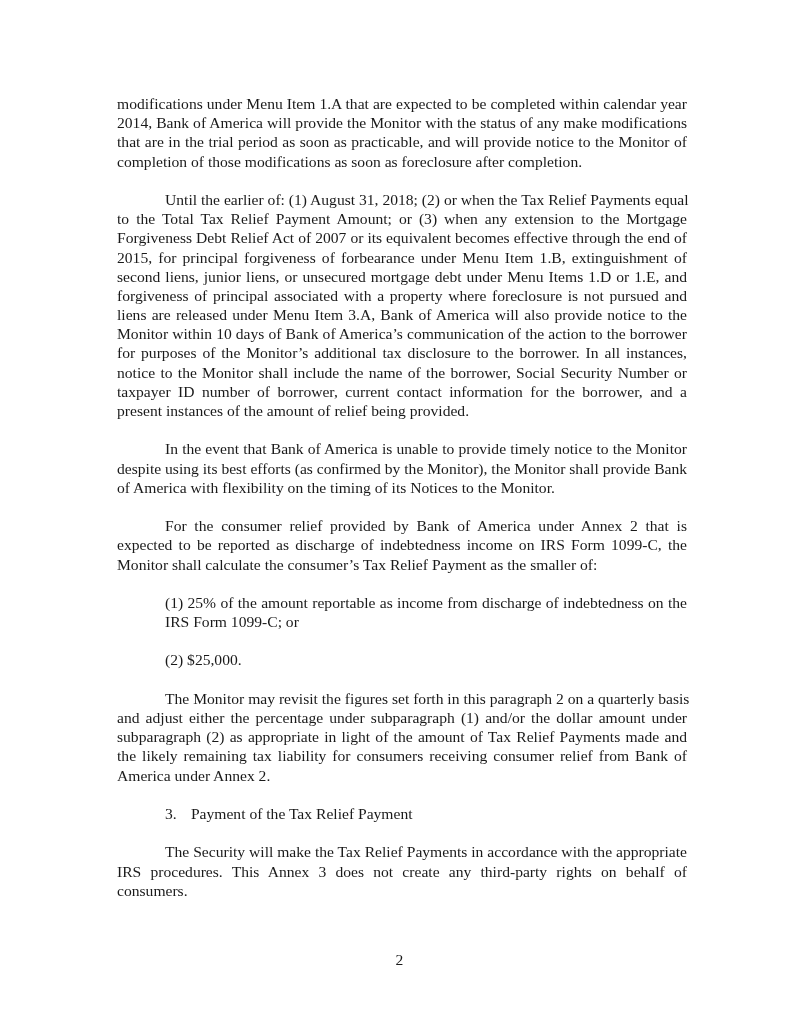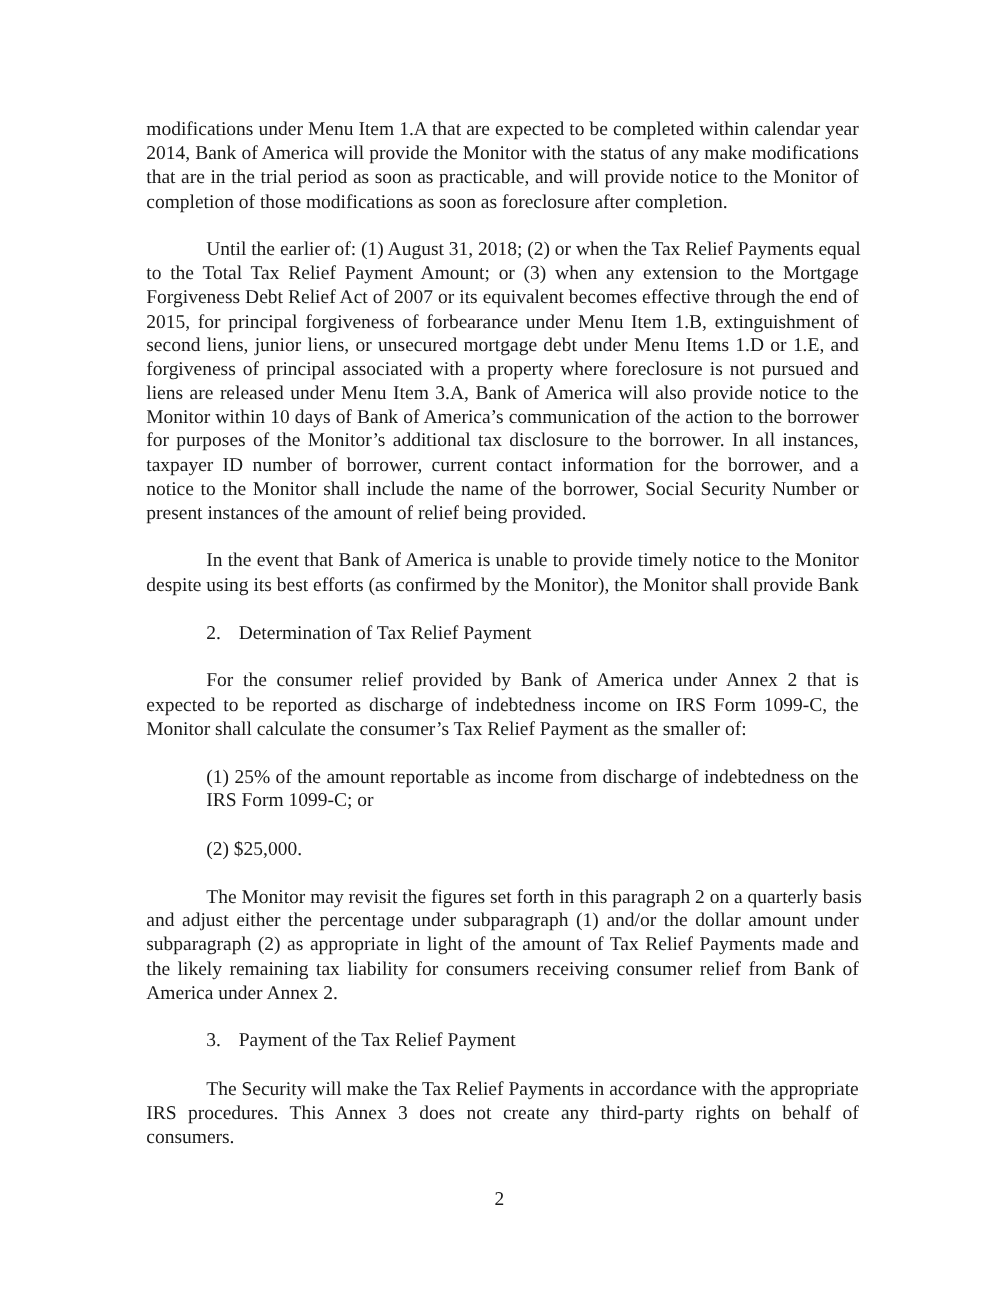--- a/index.html
+++ b/index.html
@@ -74,34 +74,31 @@
   <div class="para indent-first">
     <span class="line">Until the earlier of: (1) August 31, 2018; (2) or when the Tax Relief Payments equal</span>
     <span class="line">to the Total Tax Relief Payment Amount; or (3) when any extension to the Mortgage</span>
     <span class="line">Forgiveness Debt Relief Act of 2007 or its equivalent becomes effective through the end of</span>
     <span class="line">2015, for principal forgiveness of forbearance under Menu Item 1.B, extinguishment of</span>
     <span class="line">second liens, junior liens, or unsecured mortgage debt under Menu Items 1.D or 1.E, and</span>
     <span class="line">forgiveness of principal associated with a property where foreclosure is not pursued and</span>
     <span class="line">liens are released under Menu Item 3.A, Bank of America will also provide notice to the</span>
     <span class="line">Monitor within 10 days of Bank of America’s communication of the action to the borrower</span>
     <span class="line">for purposes of the Monitor’s additional tax disclosure to the borrower.  In all instances,</span>
+    <span class="line">notice to the Monitor shall include the name of the borrower, Social Security Number or</span>
     <span class="line">taxpayer ID number of borrower, current contact information for the borrower, and a</span>
-    <span class="line">notice to the Monitor shall include the name of the borrower, Social Security Number or</span>
     <span class="line last">present instances of the amount of relief being provided.</span>
   </div>
 
   <div class="para indent-first">
     <span class="line">In the event that Bank of America is unable to provide timely notice to the Monitor</span>
     <span class="line">despite using its best efforts (as confirmed by the Monitor), the Monitor shall provide Bank</span>
+    <span class="line last">of America with flexibility on the timing of its Notices to the Monitor.</span>
   </div>
 
-  <div class="heading">
-    <span class="num">2.</span>
-    <span>Determination of Tax Relief Payment</span>
-  </div>
 
   <div class="para indent-first">
     <span class="line">For the consumer relief provided by Bank of America under Annex 2 that is</span>
     <span class="line">expected to be reported as discharge of indebtedness income on IRS Form 1099-C, the</span>
     <span class="line last">Monitor shall calculate the consumer’s Tax Relief Payment as the smaller of:</span>
   </div>
 
   <div class="para item">
     <span class="line">(1) 25% of the amount reportable as income from discharge of indebtedness on the</span>
     <span class="line last">IRS Form 1099-C; or</span>

